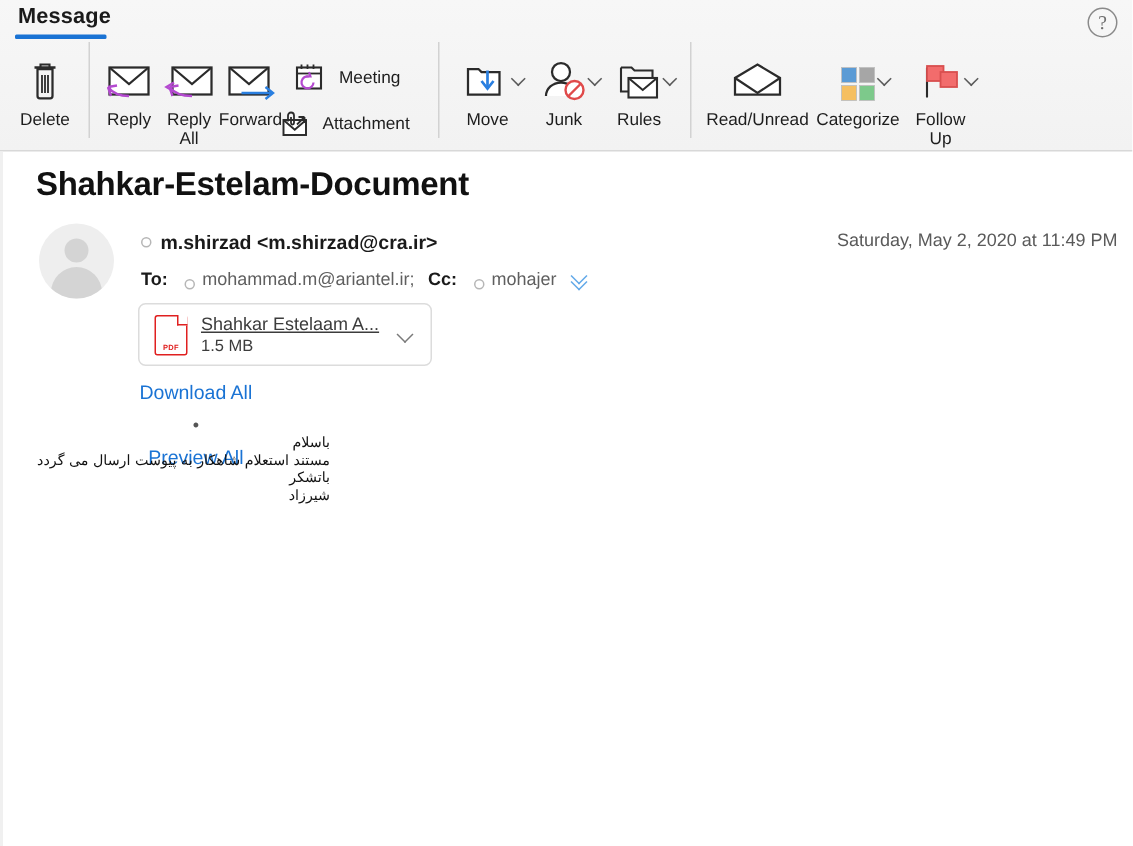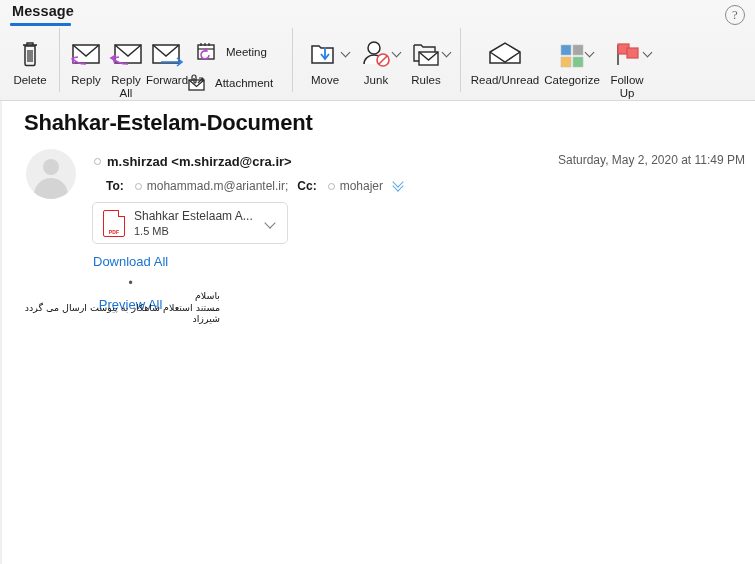--- a/index.html
+++ b/index.html
@@ -85,22 +85,22 @@
     border-radius: 17px 17px 0 0; background: #d4d4d4;
   }
 
   .sender-row {
     position: absolute; left: 94px; top: 154px;
     display: flex; align-items: center; gap: 6px;
     font-size: 13px; font-weight: bold; color: #1a1a1a;
   }
   .recip-row {
     position: absolute; left: 94px; top: 179px;
-    display: flex; align-items: center;
-    font-size: 12px; color: #5f5f5f; margin-left: 12px;
+    display: flex; align-items: flex-end;
+    font-size: 12px; color: #5f5f5f;
   }
   .recip-row .kw { font-weight: bold; color: #1a1a1a; }
   .dot {
     width: 7px; height: 7px; border-radius: 50%;
     border: 1.5px solid #b6b6b6; background: #fff;
     display: inline-block; flex: 0 0 auto;
   }
   .expand-chev { width: 14px; height: 10px; position: relative; }
   .expand-chev::before, .expand-chev::after {
     content: ""; position: absolute; left: 2px;
@@ -139,21 +139,21 @@
     letter-spacing: 0.2px;
   }
   .pdf-icon .swoosh {
     position: absolute; left: 5px; top: 5px;
     font-size: 11px; color: #e02020; line-height: 11px;
     font-family: "Liberation Serif", serif; font-weight: bold;
   }
   .attach-meta { flex: 1 1 auto; min-width: 0; }
   .attach-name {
     font-size: 12px; color: #3c3c3c;
-    white-space: nowrap; overflow: hidden; text-overflow: ellipsis;
+    white-space: nowrap; overflow: hidden; text-overflow: ellipsis; text-decoration: underline;
   }
   .attach-size { font-size: 11px; color: #3c3c3c; margin-top: 2px; }
   .attach-chev { width: 12px; height: 12px; margin-right: 10px; position: relative; flex: 0 0 auto; }
   .attach-chev::after {
     content: ""; position: absolute; left: 1px; top: 2px;
     width: 7px; height: 7px;
     border-right: 1.4px solid #7a7a7a; border-bottom: 1.4px solid #7a7a7a;
     transform: rotate(45deg);
   }
 
@@ -397,14 +397,15 @@
 
 <div class="attach-links">
   <span>Download All</span>
   <span class="sep">•</span>
   <span>Preview All</span>
 </div>
 
 <div class="mail-body">
   <div>باسلام</div>
   <div>مستند استعلام شاهکار به پیوست ارسال می گردد</div>
+  <div>باتشکر</div>
   <div>شیرزاد</div>
 </div>
 
 </body></html>

